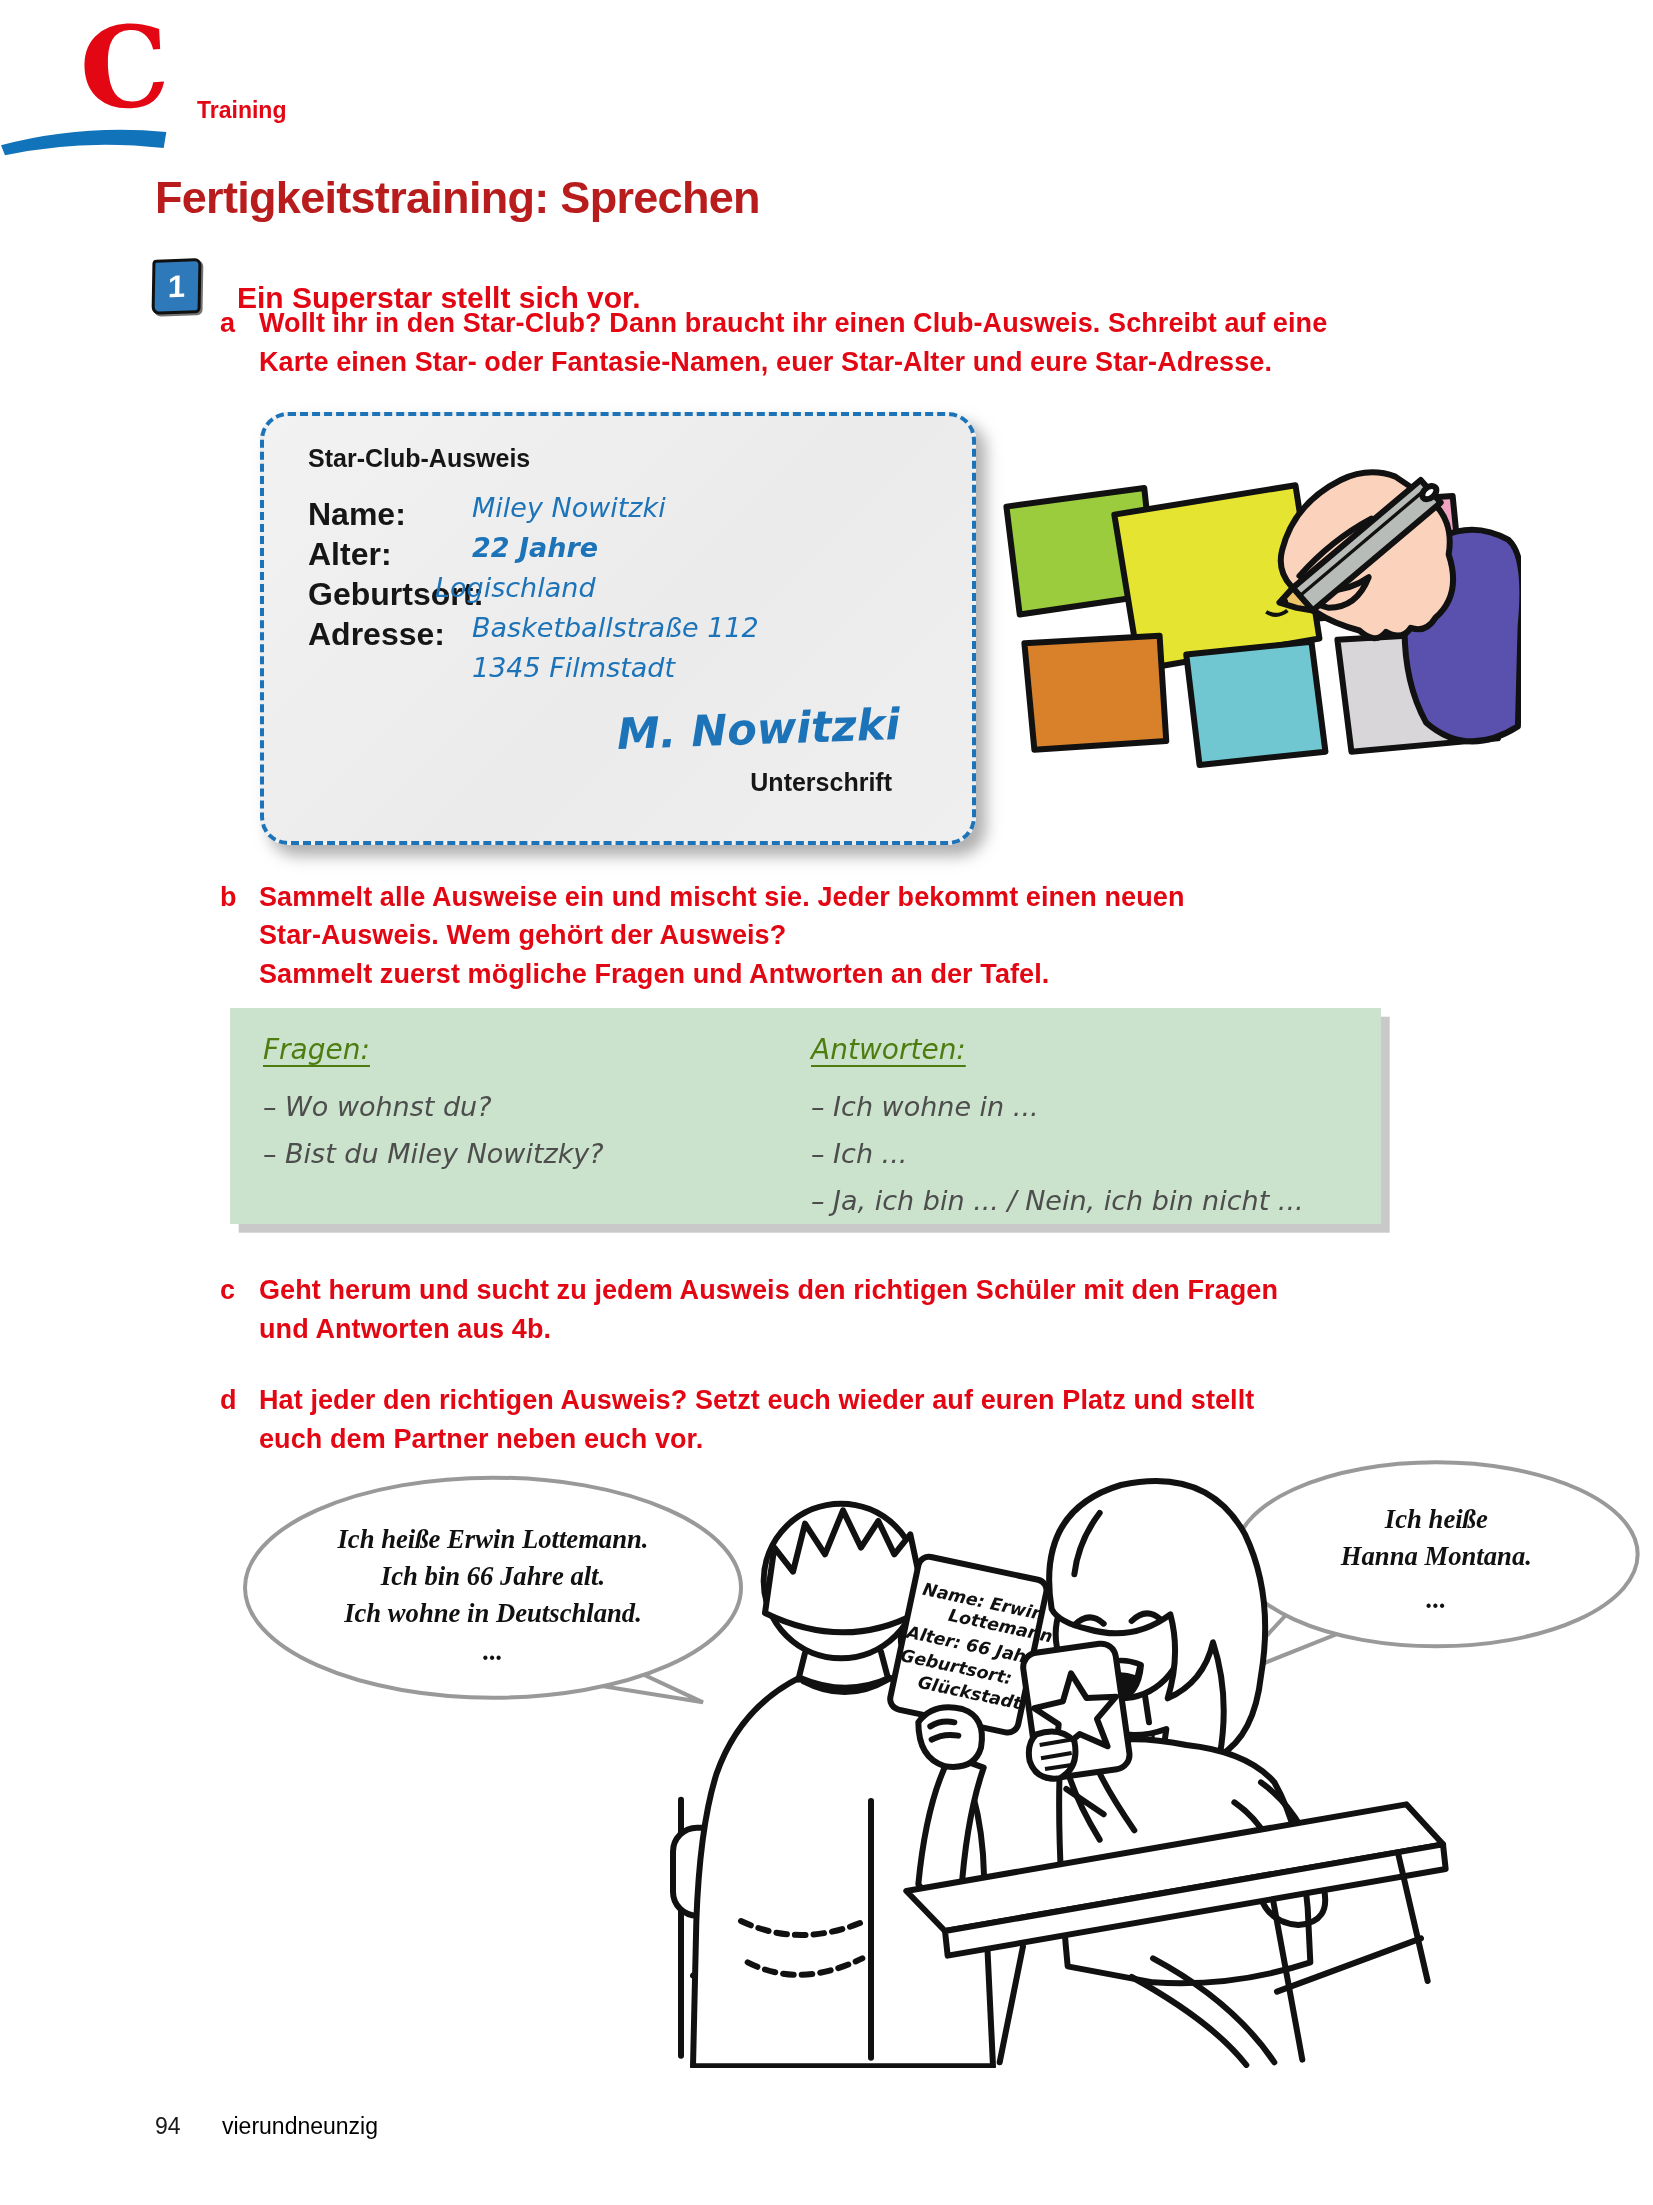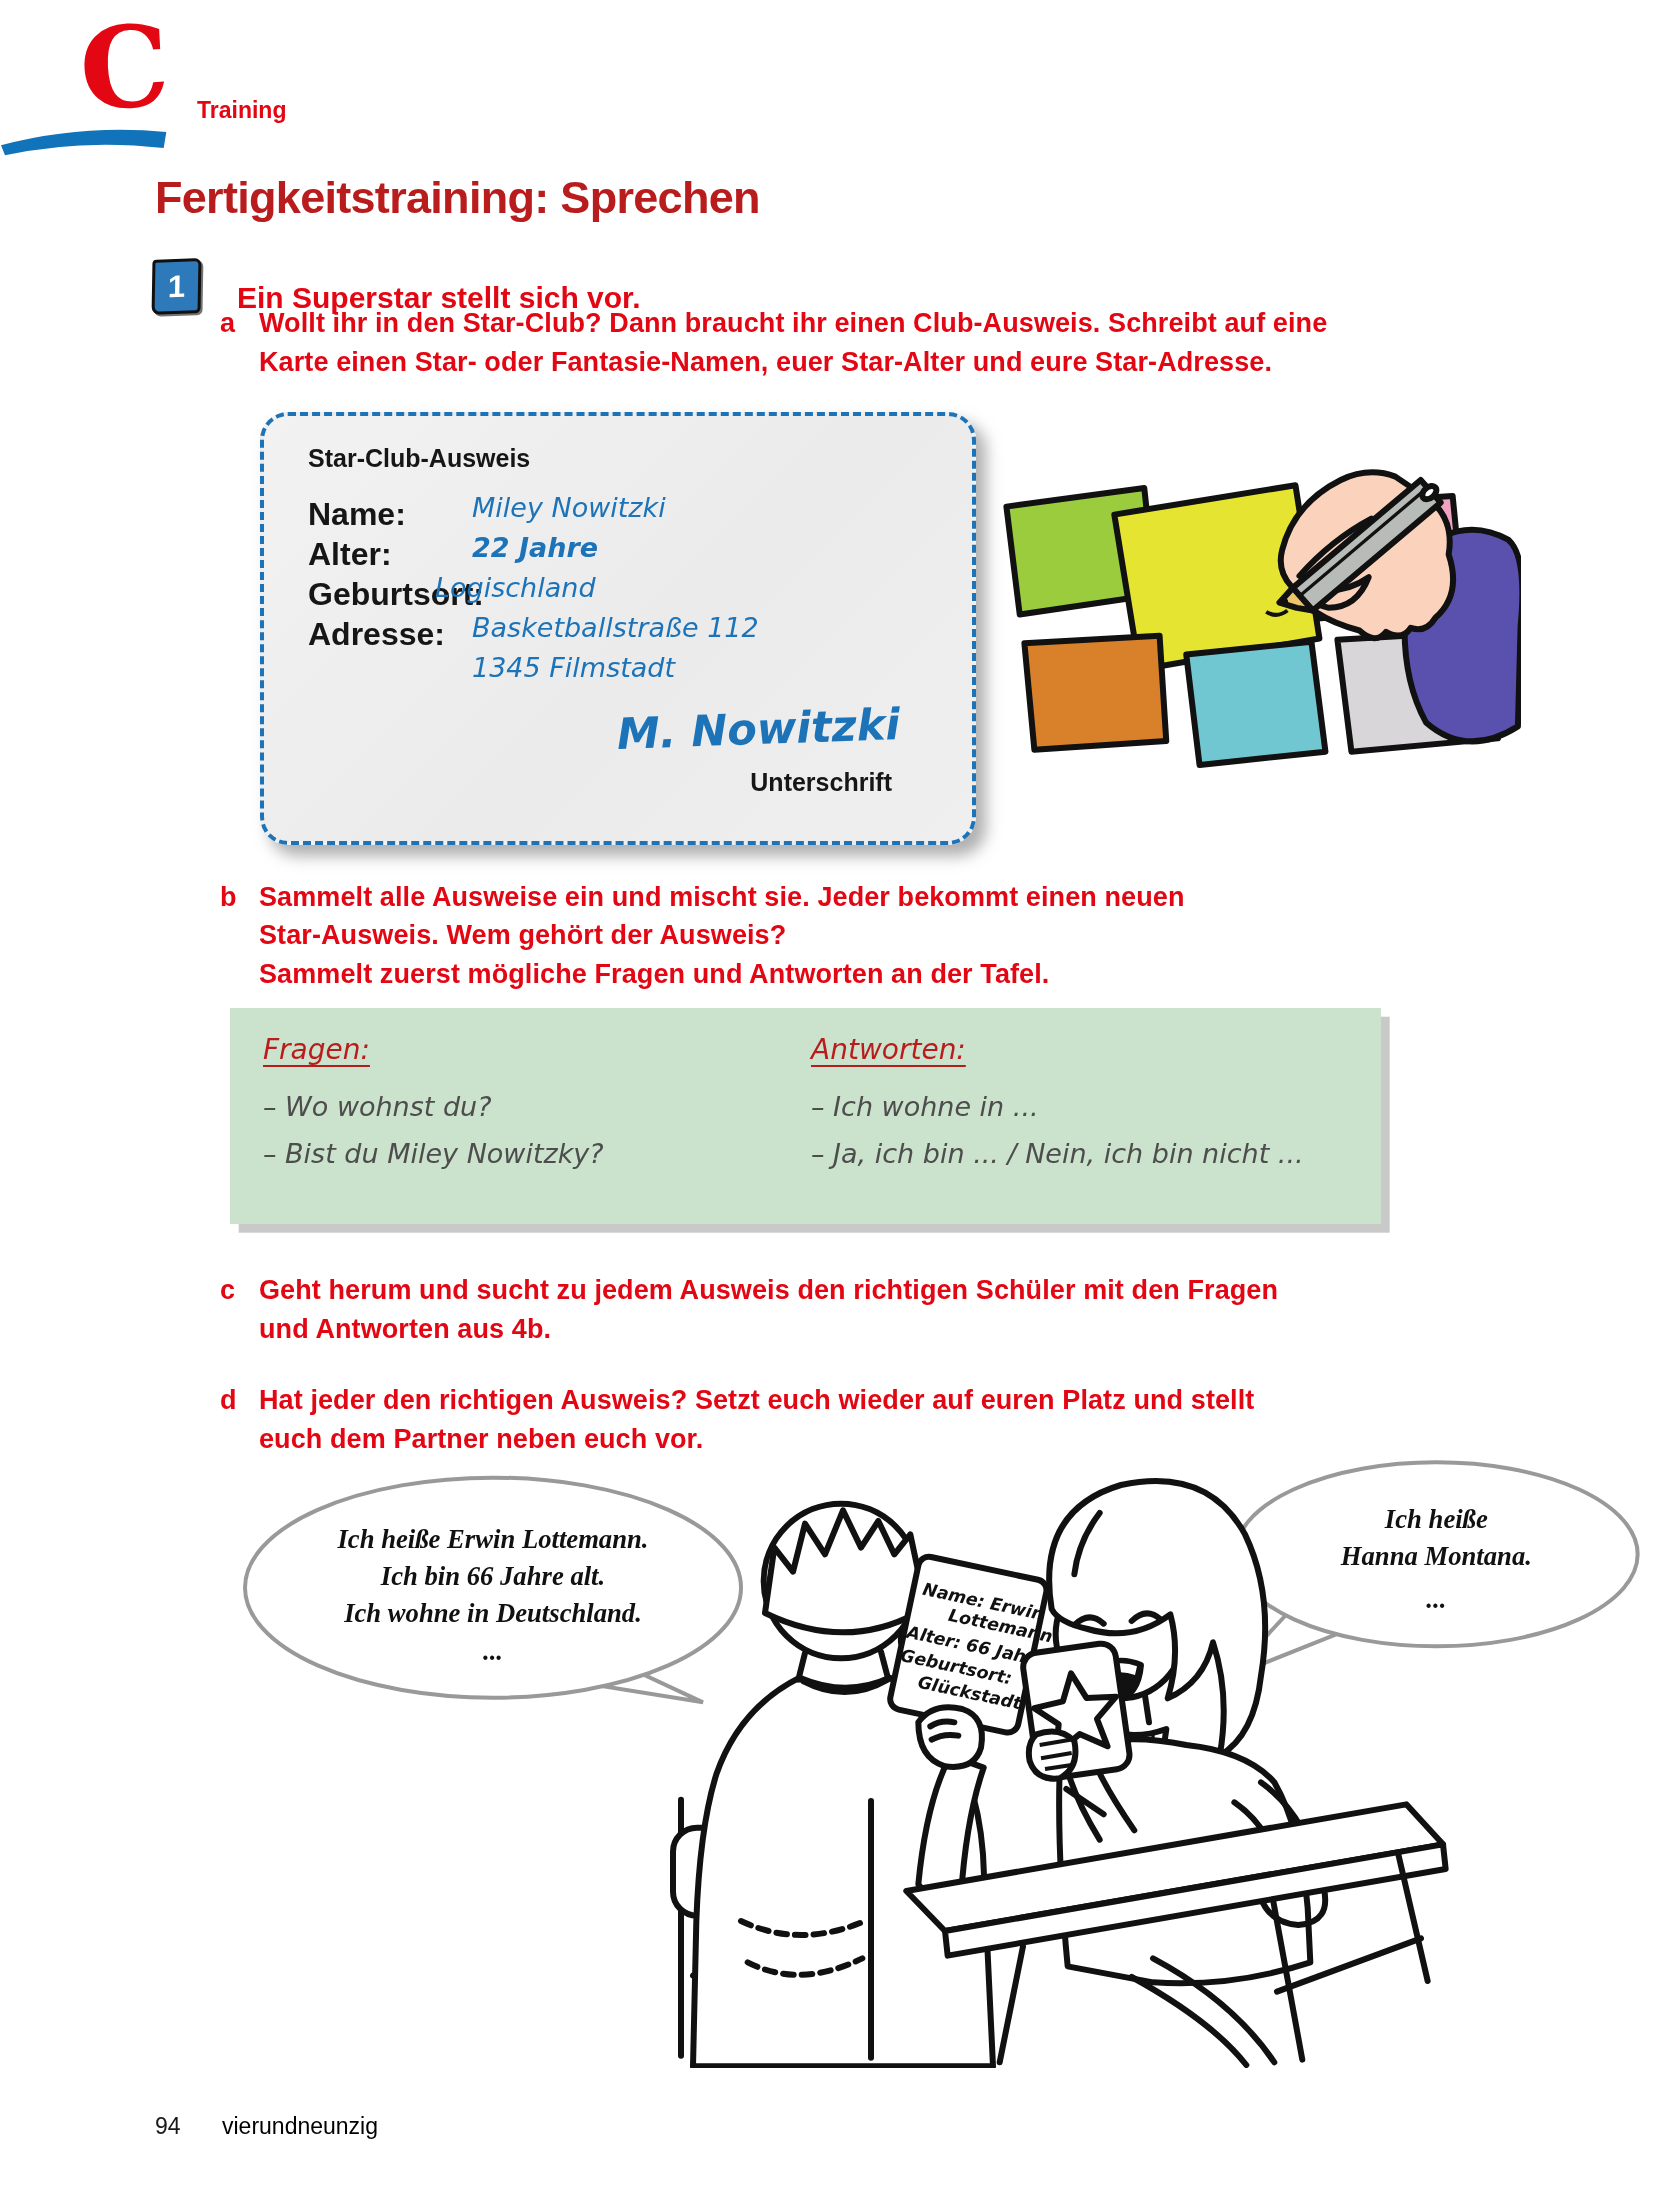--- a/index.html
+++ b/index.html
@@ -38,21 +38,21 @@
   .a-value{position:absolute;left:208px;font-size:27px;color:#1d73b8;
     font-family:"DejaVu Sans",sans-serif;font-style:italic;white-space:nowrap;}
   .signature{position:absolute;right:72px;top:288px;font-size:43px;color:#1d73b8;
     font-family:"DejaVu Sans",sans-serif;font-style:italic;font-weight:bold;transform:rotate(-2deg);}
   .signature-label{position:absolute;right:80px;top:352px;font-size:25px;font-weight:bold;color:#161616;}
 
   
   .board{left:230px;top:1008px;width:1151px;height:216px;background:#cbe2cc;
     box-shadow:8.7px 8.7px 0 #c9c9c9;}
   .board-col{position:absolute;top:25px;}
-  .board-heading{font-size:28px;color:#b91c1c;font-family:"DejaVu Sans",sans-serif;
+  .board-heading{font-size:28px;color:#4d7c0f;font-family:"DejaVu Sans",sans-serif;
     font-style:italic;text-decoration:underline;text-decoration-thickness:2px;text-underline-offset:6px;
     margin:0 0 17.3px 0;}
   .board-item{font-size:27px;color:#4d4d4d;font-family:"DejaVu Sans",sans-serif;
     font-style:italic;line-height:47px;white-space:nowrap;}
 
   
   .footer-num{left:155px;top:2113px;font-size:23px;color:#1a1a1a;}
   .footer-word{left:222px;top:2113px;font-size:23px;color:#000000;}
 
   svg{display:block;}
@@ -126,20 +126,21 @@
 
 <div class="abs board">
   <div class="board-col" style="left:33px;">
     <p class="board-heading">Fragen:</p>
     <div class="board-item">– Wo wohnst du?</div>
     <div class="board-item">– Bist du Miley Nowitzky?</div>
   </div>
   <div class="board-col" style="left:581px;">
     <p class="board-heading">Antworten:</p>
     <div class="board-item">– Ich wohne in ...</div>
+    <div class="board-item">– Ich ...</div>
     <div class="board-item">– Ja, ich bin ... / Nein, ich bin nicht ...</div>
   </div>
 </div>
 
 <span class="item-letter" style="left:220px;top:1275px;">c</span>
 <div class="red-line" style="left:259px;top:1275px;">Geht herum und sucht zu jedem Ausweis den richtigen Schüler mit den Fragen</div>
 <div class="red-line" style="left:259px;top:1314px;">und Antworten aus 4b.</div>
 
 <span class="item-letter" style="left:220px;top:1385px;">d</span>
 <div class="red-line" style="left:259px;top:1385px;">Hat jeder den richtigen Ausweis? Setzt euch wieder auf euren Platz und stellt</div>

